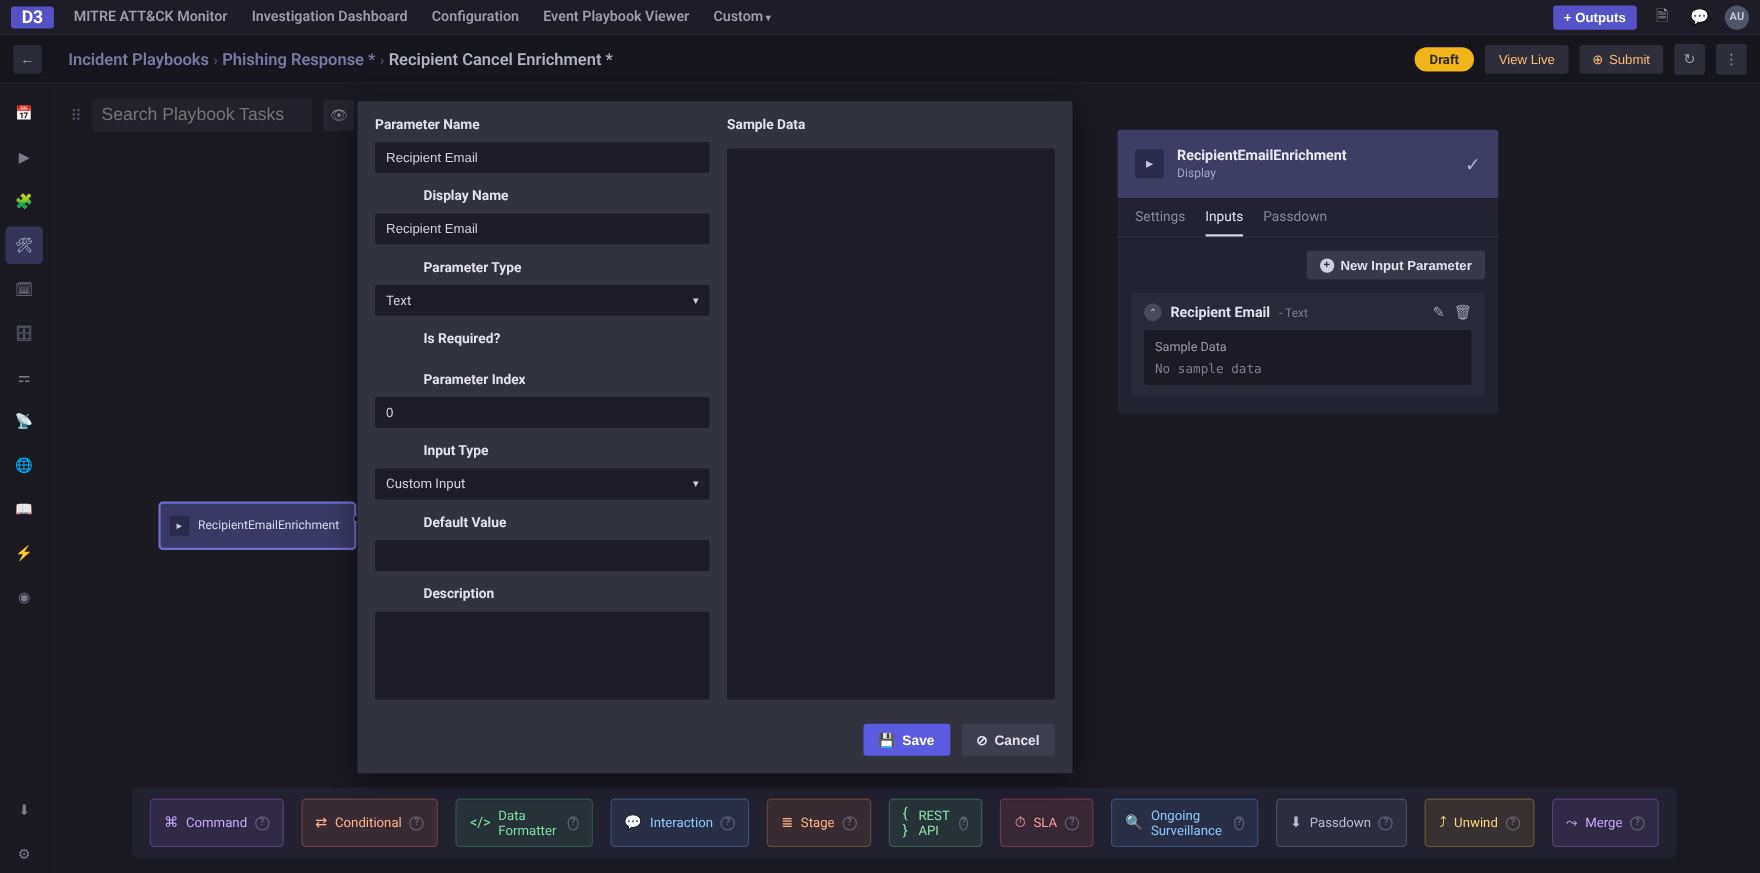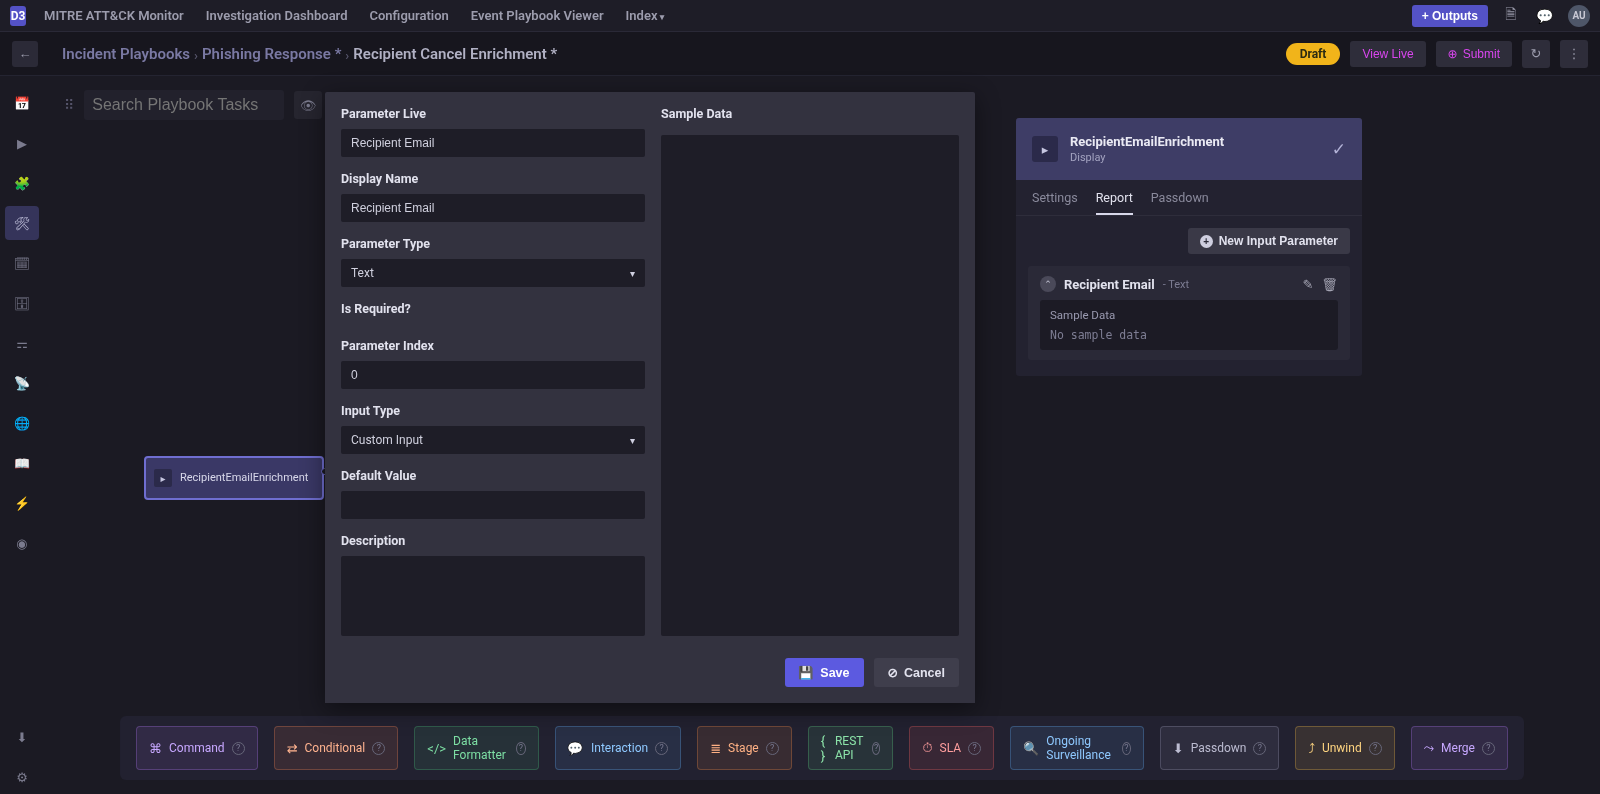--- a/index.html
+++ b/index.html
@@ -15,25 +15,25 @@
   
   .topbar {
     height: 32px;
     background: #1e1d27;
     display: flex;
     align-items: center;
     padding: 0 10px;
     border-bottom: 1px solid #2a2937;
   }
   .logo-box {
-    width: 16px; height: 20px;
+    width: 39px; height: 20px;
     background: #5452c6;
     border-radius: 3px;
     display: flex; align-items: center; justify-content: center;
-    color: #fff; font-size: 12px; font-weight: 700;
+    color: #fff; font-size: 16px; font-weight: 700;
     margin-right: 18px;
   }
   .top-links { display: flex; gap: 22px; }
   .top-links a { color: #9c9cad; font-size: 13px; font-weight: 600; text-decoration: none; }
   .top-links a:nth-child(5)::after { content: " ▾"; font-size: 9px; }
   .top-spacer { flex: 1; }
   .top-actions { display: flex; align-items: center; gap: 12px; }
   .btn-incident {
     background: #5452c6; color: #fff; font-size: 12px; font-weight: 600;
     border: none; padding: 4px 10px; border-radius: 3px;
@@ -67,21 +67,21 @@
   .crumbs .sep { color: #55546a; font-size: 13px; }
   .crumb-link { color: #7a79a3; }
   .crumb-cur { color: #b1b1c4; }
   .crumb-spacer { flex: 1; }
   .crumb-actions { display: flex; align-items: center; gap: 10px; }
   .pill-draft {
     background: #f1b41a; color: #2b2b12; font-size: 12px; font-weight: 700;
     padding: 4px 14px; border-radius: 12px;
   }
   .btn-sec {
-    background: #2e2d3a; color: #d946ef; font-size: 12px;
+    background: #2e2d3a; color: #fdba74; font-size: 12px;
     border: none; padding: 6px 12px; border-radius: 3px;
     display: flex; align-items: center; gap: 5px;
   }
   .icon-btn-round {
     width: 28px; height: 28px; background: #2e2d3a; border-radius: 3px;
     display: flex; align-items: center; justify-content: center; color: #9c9cad;
   }
 
   
   .main { display: flex; height: calc(794px - 32px - 44px); }
@@ -181,21 +181,21 @@
   .modal-header {
     height: 34px; background: #3d3c4a;
     display: flex; align-items: center; justify-content: space-between;
     padding: 0 14px; font-size: 13px; font-weight: 700; color: #dedeea;
   }
   .close-x { color: #c8c8d4; font-size: 15px; cursor: pointer; }
   .modal-body { display: flex; padding: 14px 16px 10px 16px; gap: 16px; }
   .col-left { flex: 0 0 304px; display: flex; flex-direction: column; }
   .col-right { flex: 1; display: flex; flex-direction: column; }
   .fld-label { font-size: 12.5px; font-weight: 700; color: #e2e2ee; margin-bottom: 8px; }
-  .fld-label.mt { margin-top: 14px; }
+  .fld-label.mt { margin-top: 14px; margin-left: 44px; }
   .fld-input, .fld-select {
     width: 100%; height: 28px; background: #1e1d27; border: none; border-radius: 2px;
     color: #d0d0de; font-size: 12px; padding: 0 10px;
   }
   .fld-select { position: relative; display: flex; align-items: center; }
   .fld-select::after {
     content: "▾"; position: absolute; right: 10px; color: #cfcfe0; font-size: 10px;
   }
   .fld-textarea {
     width: 100%; height: 80px; background: #1e1d27; border: none; border-radius: 2px;
@@ -280,21 +280,21 @@
 </head>
 <body>
 
 <div class="topbar">
   <div class="logo-box">D3</div>
   <nav class="top-links">
     <a href="#">MITRE ATT&amp;CK Monitor</a>
     <a href="#">Investigation Dashboard</a>
     <a href="#">Configuration</a>
     <a href="#">Event Playbook Viewer</a>
-    <a href="#">Index</a>
+    <a href="#">Custom</a>
   </nav>
   <div class="top-spacer"></div>
   <div class="top-actions">
     <button class="btn-incident">Outputs</button>
     <div class="top-icon">🗎</div>
     <div class="top-icon">💬</div>
     <div class="avatar">AU</div>
   </div>
 </div>
 
@@ -414,21 +414,21 @@
           <span class="q">?</span>
         </div>
     </div>
   </div>
 </div>
 
 <div class="modal-backdrop">
   <div class="modal">
     <div class="modal-body">
       <div class="col-left">
-        <span class="fld-label">Parameter Live</span>
+        <span class="fld-label">Parameter Name</span>
         <input class="fld-input" value="Recipient Email" style="">
 
         <span class="fld-label mt">Display Name</span>
         <input class="fld-input" value="Recipient Email" style="">
 
         <span class="fld-label mt">Parameter Type</span>
         <div class="fld-select">
             <span>Text</span>
           </div>
 
@@ -470,21 +470,21 @@
   <div class="ins-header">
     <div class="ins-icon">▸</div>
     <div class="ins-titles">
       <div class="ins-title">RecipientEmailEnrichment</div>
       <div class="ins-sub">Display</div>
     </div>
     <div class="ins-check">✓</div>
   </div>
   <div class="ins-tabs">
     <div class="ins-tab">Settings</div>
-    <div class="ins-tab active">Report</div>
+    <div class="ins-tab active">Inputs</div>
     <div class="ins-tab">Passdown</div>
   </div>
   <div class="ins-body">
     <div class="new-param-row">
       <button class="btn-newparam">
         <span class="plus">+</span>
         <span>New Input Parameter</span>
       </button>
     </div>
     <div class="param-card">

